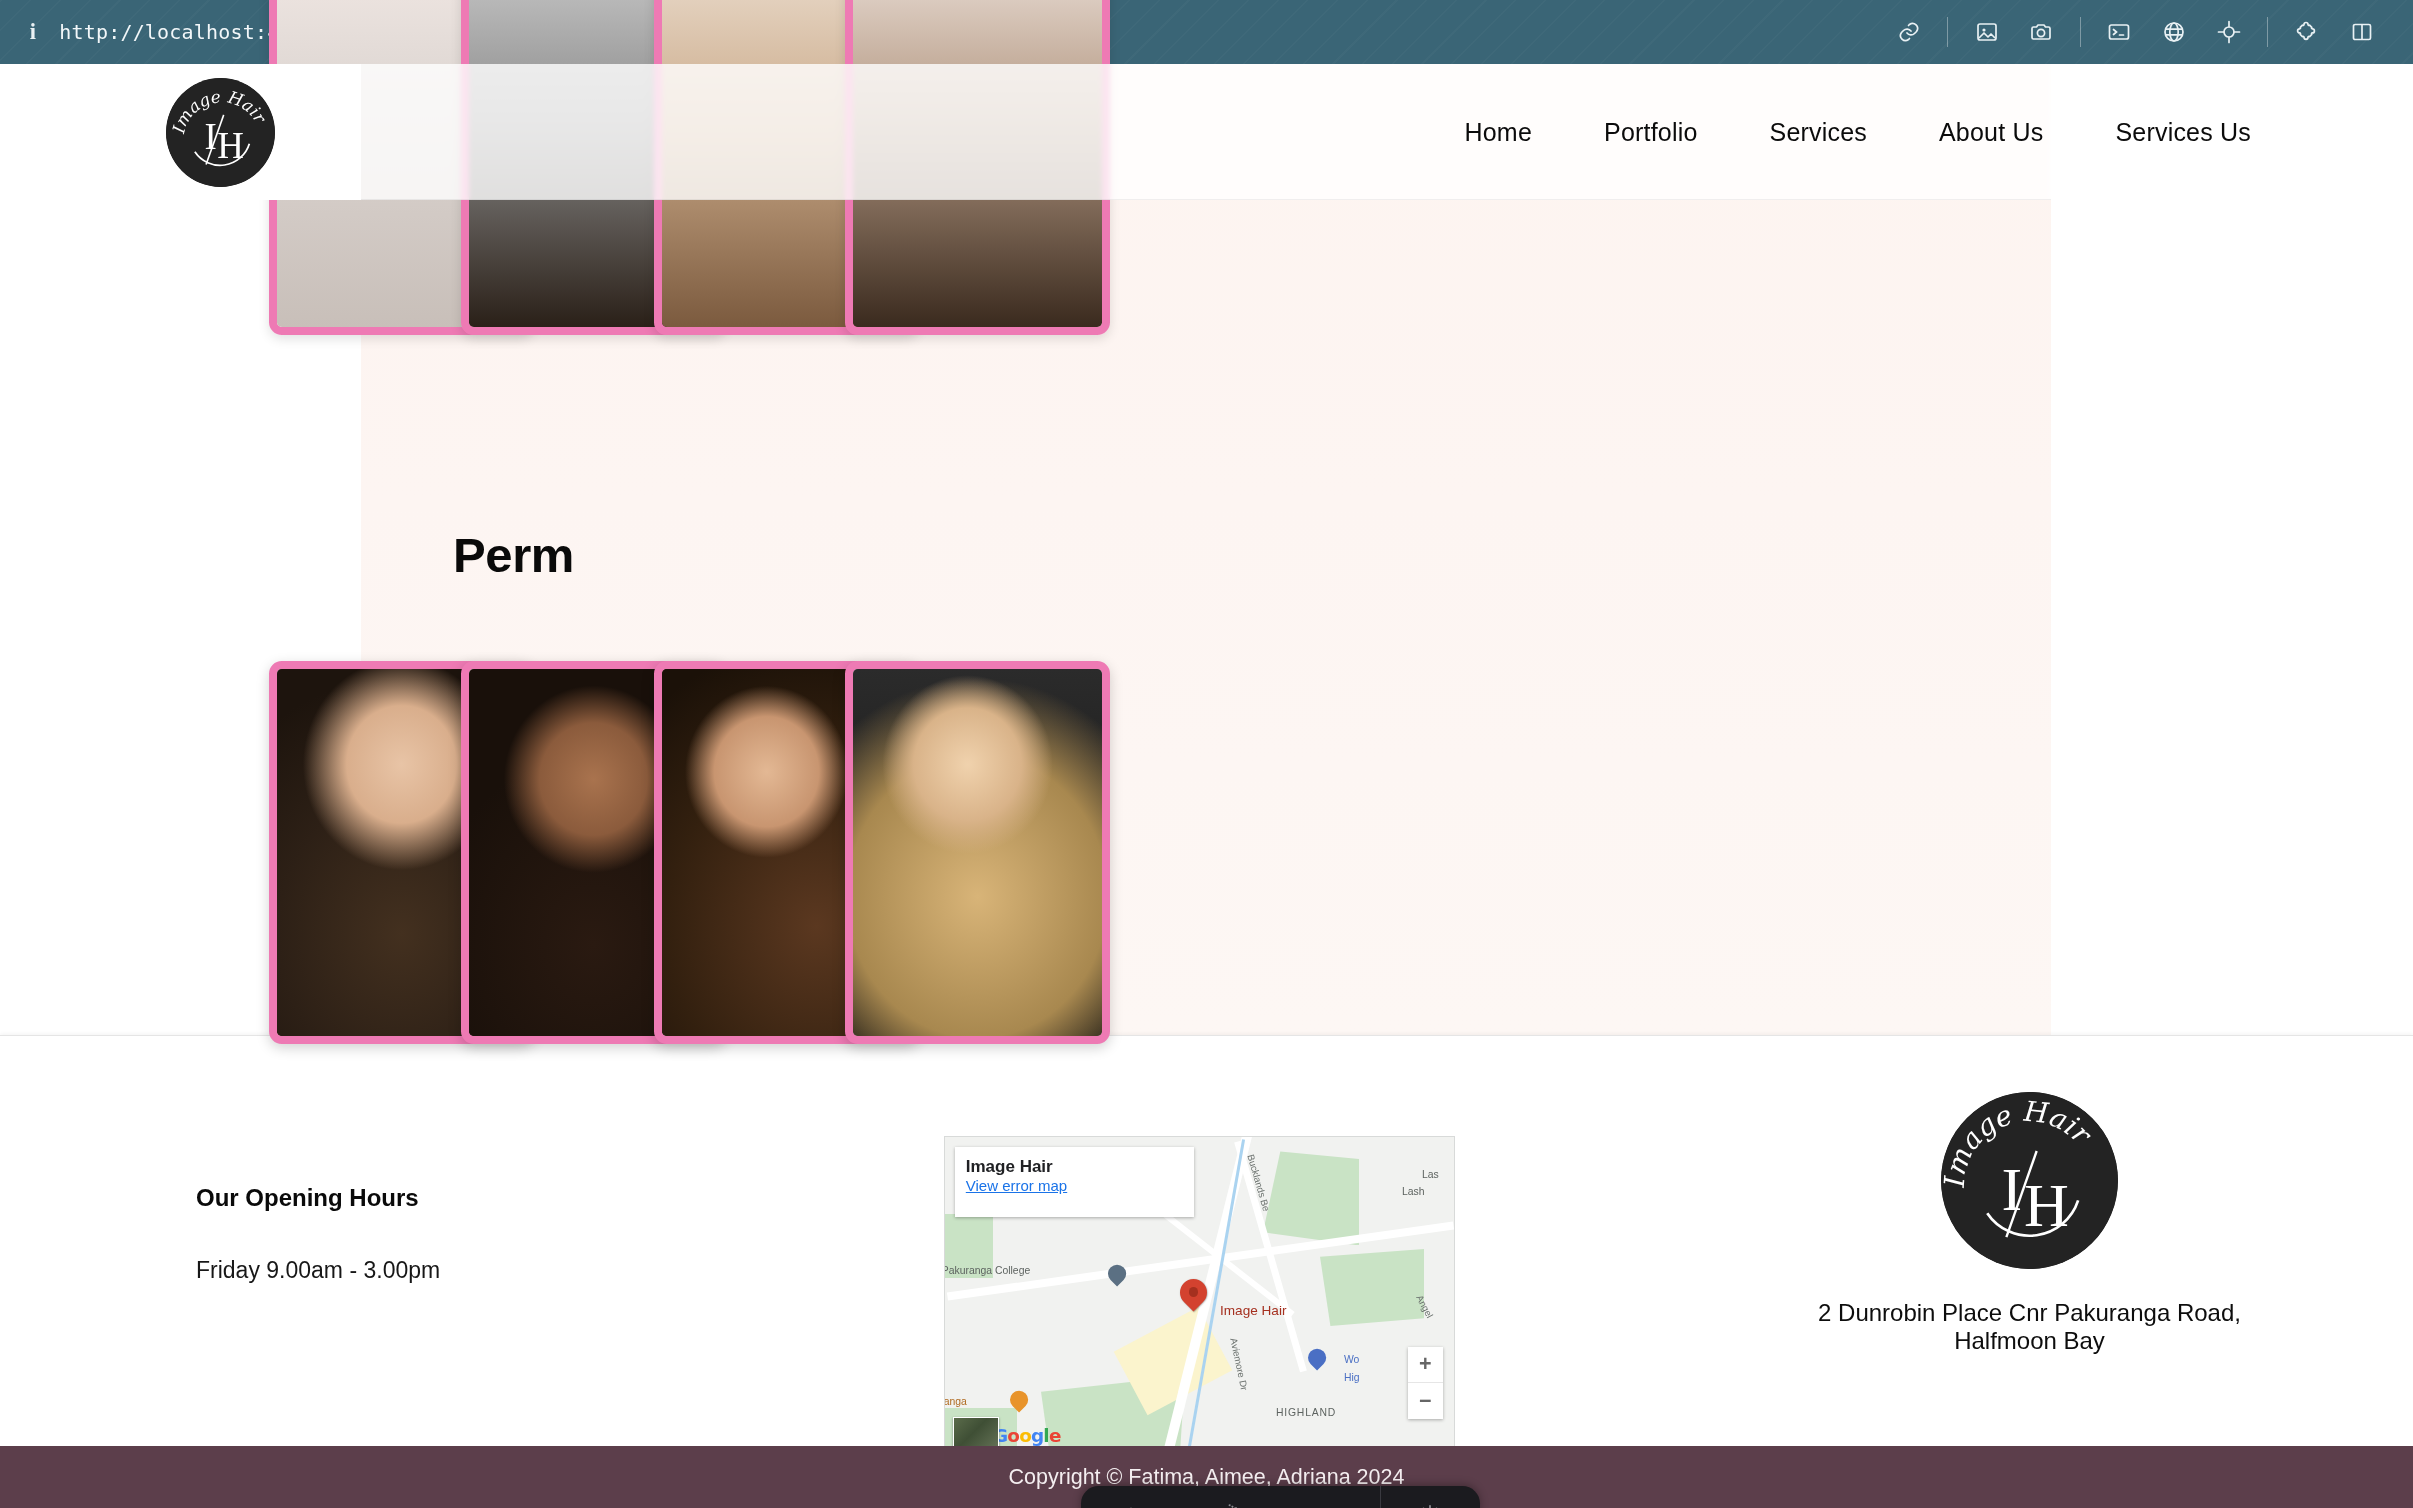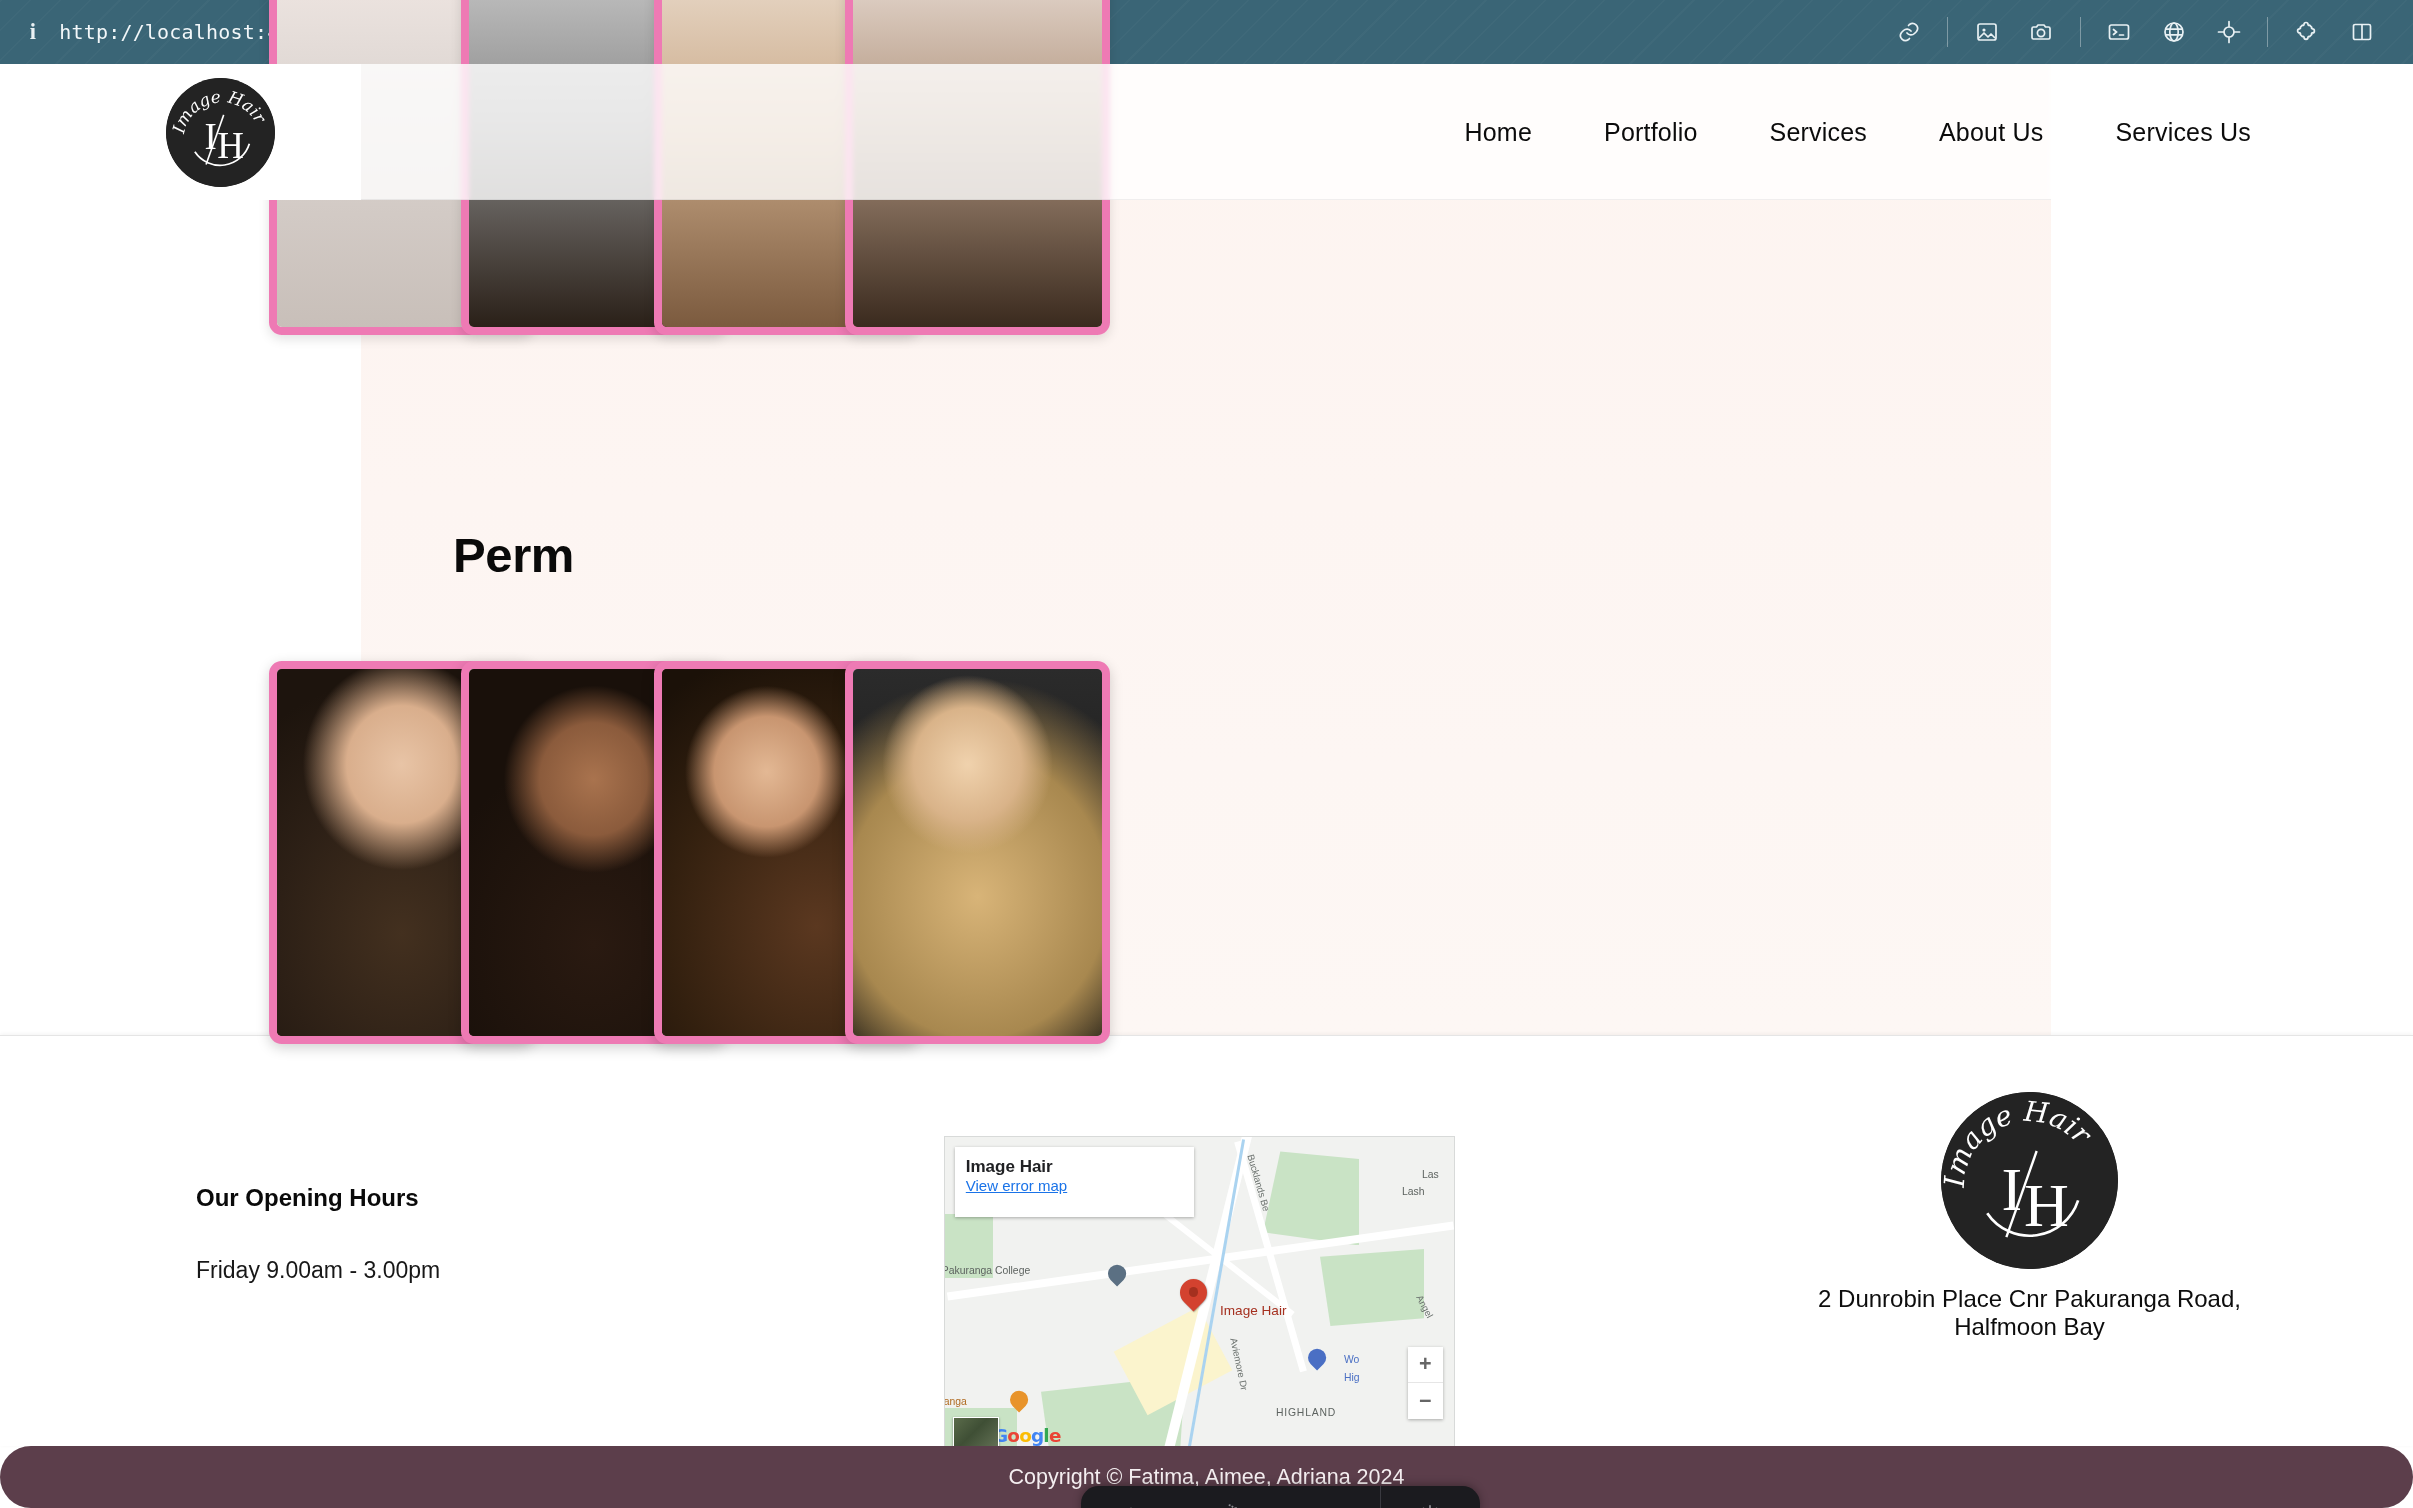--- a/index.html
+++ b/index.html
@@ -188,26 +188,26 @@
   }
   .attrib .kb {
     position:absolute; left:16px; top:2.4px; width:14.4px; height:11.2px;
     border:1.3px solid #5f6368; border-radius:1.6px;
   }
   .footer-brand { position:absolute; right:128px; top:56px; width:511px; text-align:center; }
   .footer-logo {
     width:177px; height:177px; border-radius:50%; background:#232323;
     margin:0 auto; position:relative; overflow:hidden;
   }
-  .footer-address { margin-top:16px; font-size:24px; color:#0d0d0d; }
+  .footer-address { margin-top:30px; font-size:24px; color:#0d0d0d; }
 
   
   .copybar {
     position:absolute; top:1382px; left:0; width:2413px; height:62px;
-    background:#5c3e4b; display:flex; align-items:center; justify-content:center;border-radius:31px;
+    background:#5c3e4b; display:flex; align-items:center; justify-content:center;
   }
   .copybar span { color:#f4eef0; font-size:21.5px; }
 
   
   .float-tb {
     position:absolute; left:1081px; top:1486px; width:399px; height:57px;
     background:#1b1b1f; border-radius:17.6px; display:flex; align-items:center;
     box-shadow:0 -1.6px 8px rgba(0,0,0,0.30); z-index:60; overflow:hidden;
   }
   .ft-item { flex:1; display:flex; align-items:center; justify-content:center; color:#8b8b90; height:100%; }

